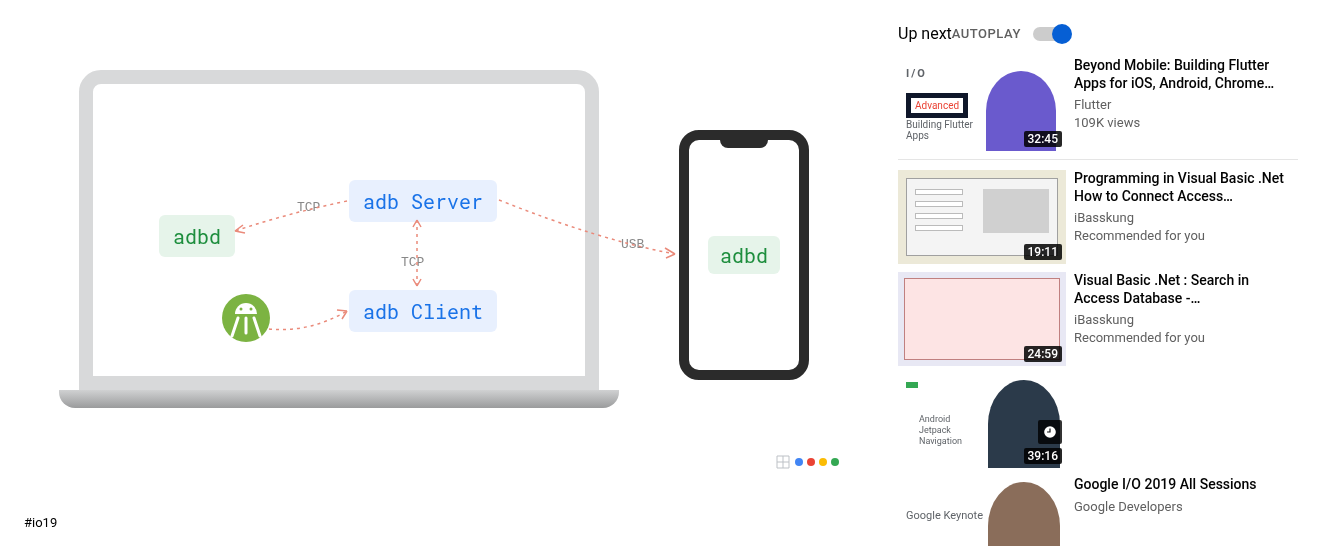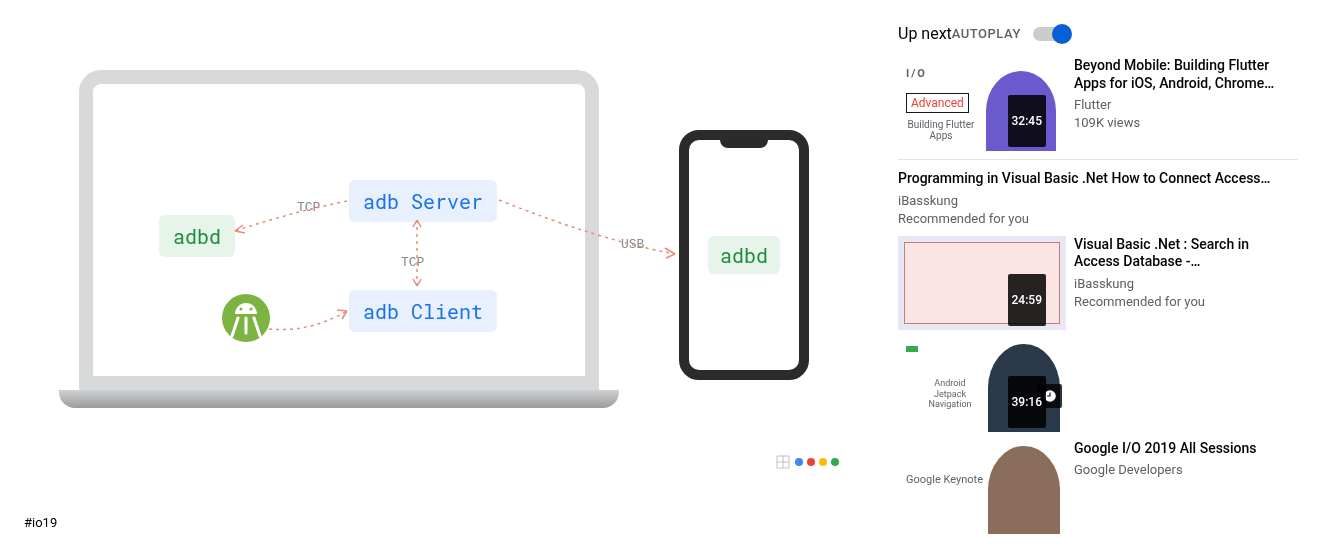--- a/index.html
+++ b/index.html
@@ -41,32 +41,32 @@
 
   
   .upnext-header { display:flex; justify-content:flex-start; align-items:center; margin-bottom:14px;}
   .upnext-title { font-size:16px; color:#030303; }
   .autoplay-wrap{ display:flex; align-items:center; gap:12px;}
   .autoplay-label{ font-size:13px; color:#606060; letter-spacing:0.5px; font-weight:500;}
   .toggle{ width:36px; height:14px; background:#ccc; border-radius:10px; position:relative; cursor:pointer;}
   .toggle-knob{ width:20px; height:20px; border-radius:50%; background:#065fd4; position:absolute; right:-3px; top:-3px;}
 
   .reco { display:flex; gap:8px; margin-bottom:8px; cursor:pointer; }
-  .thumb{ width:168px; height:94px; background:#eceff1; position:relative; flex-shrink:0; overflow:hidden;text-align:center;}
-  .thumb .dur{ position:absolute; right:20px; bottom:4px; background:rgba(0,0,0,.85); color:#fff; font-size:12px; font-weight:500; padding:19px 4px; border-radius:2px;}
+  .thumb{ width:168px; height:94px; background:#eceff1; position:relative; flex-shrink:0; overflow:hidden;}
+  .thumb .dur{ position:absolute; right:4px; bottom:4px; background:rgba(0,0,0,.85); color:#fff; font-size:12px; font-weight:500; padding:1px 4px; border-radius:2px;}
   .thumb .wl{ position:absolute; right:4px; bottom:24px; width:24px; height:24px; background:rgba(0,0,0,.8); color:#fff; border-radius:2px; display:flex; align-items:center; justify-content:center;}
   .reco-meta{ flex:1; min-width:0;}
   .reco-title{ font-size:14px; font-weight:500; color:#030303; line-height:1.25; max-height:2.5em; overflow:hidden; margin-bottom:4px;}
   .reco-ch{ font-size:13px; color:#606060; line-height:1.4;}
   .divider{ border-top:1px solid #e5e5e5; margin:8px 0 10px;}
 
   
   .th-io{ background:#fff;}
   .th-io .bars{position:absolute;left:8px;top:10px;font-size:11px;color:#5f6368;font-weight:700;letter-spacing:2px;}
-  .th-io .tag{position:absolute;left:8px;top:36px;font-size:12px;padding:2px 4px;border:1px solid #0f172a;color:#ea4335;}
+  .th-io .tag{position:absolute;left:8px;top:36px;font-size:10px;padding:2px 4px;border:5px solid #0f172a;color:#ea4335;}
   .th-io .txt{position:absolute;left:8px;bottom:10px;font-size:10px;color:#5f6368;max-width:70px;line-height:1.1;}
   .th-io .person{position:absolute;right:10px;bottom:0;width:70px;height:80px;background:#6a5acd;border-radius:50% 50% 0 0;}
   .th-vb{background:#ece9d8;}
   .th-vb .win{position:absolute;inset:8px;background:#f4f4f4;border:1px solid #a0a0a0;}
   .th-vb .field{position:absolute;left:8px;width:48px;height:6px;background:#fff;border:1px solid #bbb;}
   .th-vb .big{position:absolute;right:8px;top:10px;width:66px;height:44px;background:#d0d0d0;}
   .th-vb2{background:#e8e8f4;}
   .th-vb2 .win{position:absolute;inset:6px;background:#fde4e4;border:1px solid #c08080;}
   .th-ads{background:#fff;}
   .th-ads .txt{position:absolute;left:8px;top:40px;font-size:9px;color:#5f6368;max-width:62px;line-height:1.2;margin-left:13px;}
@@ -169,20 +169,30 @@
       <div class="reco-meta">
         <div class="reco-title">Beyond Mobile: Building Flutter Apps for iOS, Android, Chrome…</div>
         <div class="reco-ch">Flutter</div>
         <div class="reco-ch">109K views</div>
       </div>
     </div>
 
     <div class="divider"></div>
 
     <div class="reco">
+      <div class="thumb th-vb">
+        <div class="win">
+          <div class="field" style="top:10px"></div>
+            <div class="field" style="top:22px"></div>
+          <div class="field" style="top:34px"></div>
+            <div class="field" style="top:46px"></div>
+          <div class="big"></div>
+        </div>
+        <span class="dur">19:11</span>
+      </div>
       <div class="reco-meta">
         <div class="reco-title">Programming in Visual Basic .Net How to Connect Access…</div>
         <div class="reco-ch">iBasskung</div>
         <div class="reco-ch">Recommended for you</div>
       </div>
     </div>
 
     <div class="reco">
       <div class="thumb th-vb2">
         <div class="win"></div>

